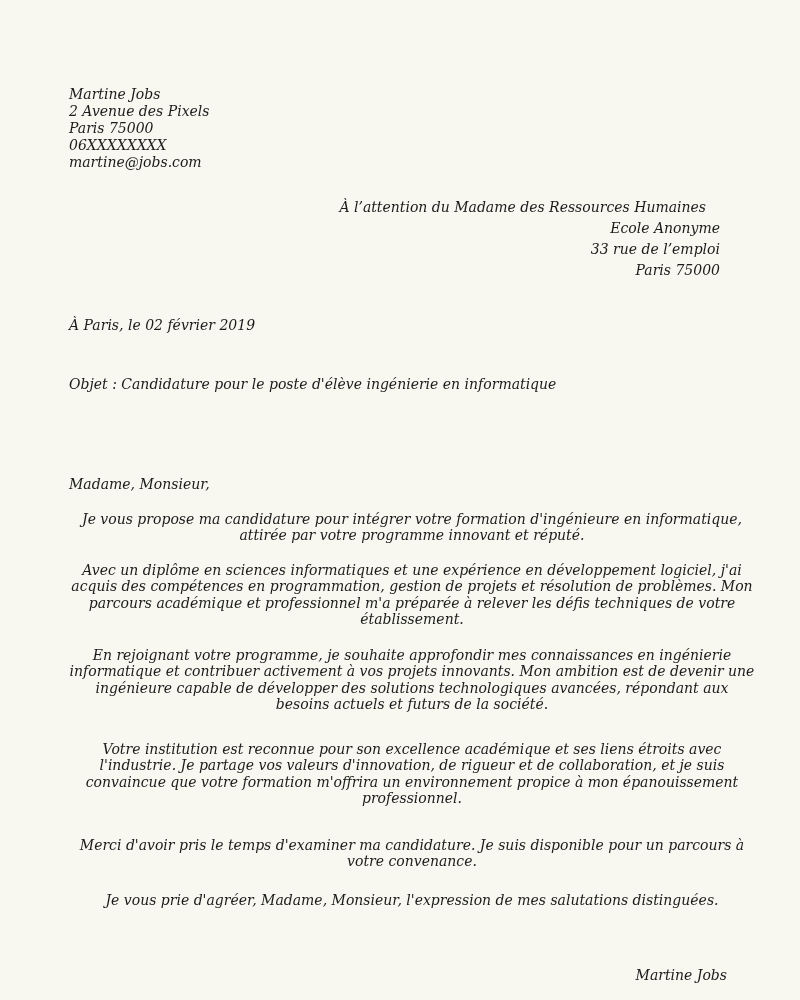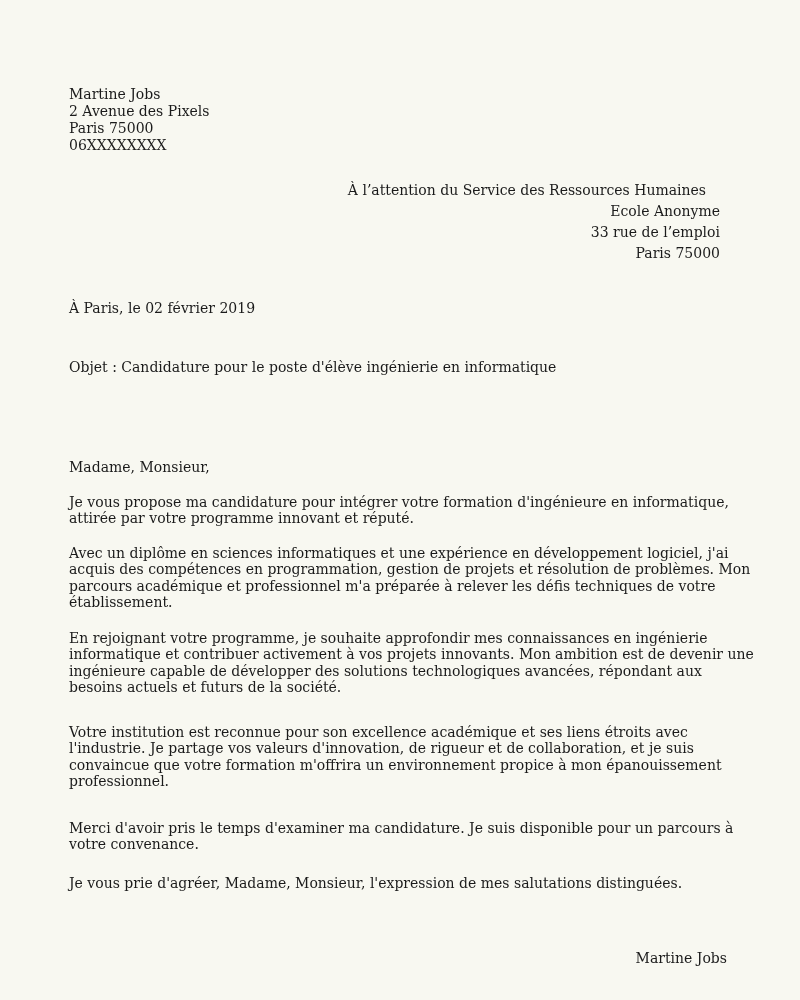--- a/index.html
+++ b/index.html
@@ -10,33 +10,34 @@
     color: #1b1b1b;
     font-family: "DejaVu Serif", serif;
     font-size: 14px;
     overflow: hidden;
   }
   .letter {
     box-sizing: border-box;
     width: 800px;
     height: 797px;
     padding: 86px 45px 0 69px;
+    font-style: italic;
   }
   .sender-block { line-height: 17px; }
   .recipient-block {
     margin-top: 26px;
     line-height: 21px;
     text-align: right;
     padding-right: 35px;
   }
   .recipient-line-first { padding-right: 14px; }
   .date-line { margin-top: 36px; line-height: 17px; }
   .subject-line { margin-top: 42px; line-height: 17px; }
   .salutation { margin-top: 83px; line-height: 16.5px; }
-  .para { line-height: 16.5px; text-align: left; }
+  .para { line-height: 16.5px; text-align: center; }
   .para-1 { margin-top: 18px; }
   .para-2 { margin-top: 18px; }
   .para-3 { margin-top: 28px; }
   .para-4 { margin-top: 19px; }
   .para-5 { margin-top: 30px; }
   .para-6 { margin-top: 22px; }
   .signature {
     margin-top: 59px;
     line-height: 16.5px;
     text-align: right;
@@ -46,24 +47,25 @@
 </head>
 <body>
 
 <div class="letter">
 
   <div class="sender-block">
     <div>Martine Jobs</div>
     <div>2 Avenue des Pixels</div>
     <div>Paris 75000</div>
     <div>06XXXXXXXX</div>
+    <div>martine@jobs.com</div>
   </div>
 
   <div class="recipient-block">
-    <div class="recipient-line-first">À l’attention du Service des Ressources Humaines</div>
+    <div class="recipient-line-first">À l’attention du Madame des Ressources Humaines</div>
     <div>Ecole Anonyme</div>
     <div>33 rue de l’emploi</div>
     <div>Paris 75000</div>
   </div>
 
   <div class="date-line">À Paris, le 02 février 2019</div>
 
   <div class="subject-line">Objet : Candidature pour le poste d'élève ingénierie en informatique</div>
 
   <div class="salutation">Madame, Monsieur,</div>

